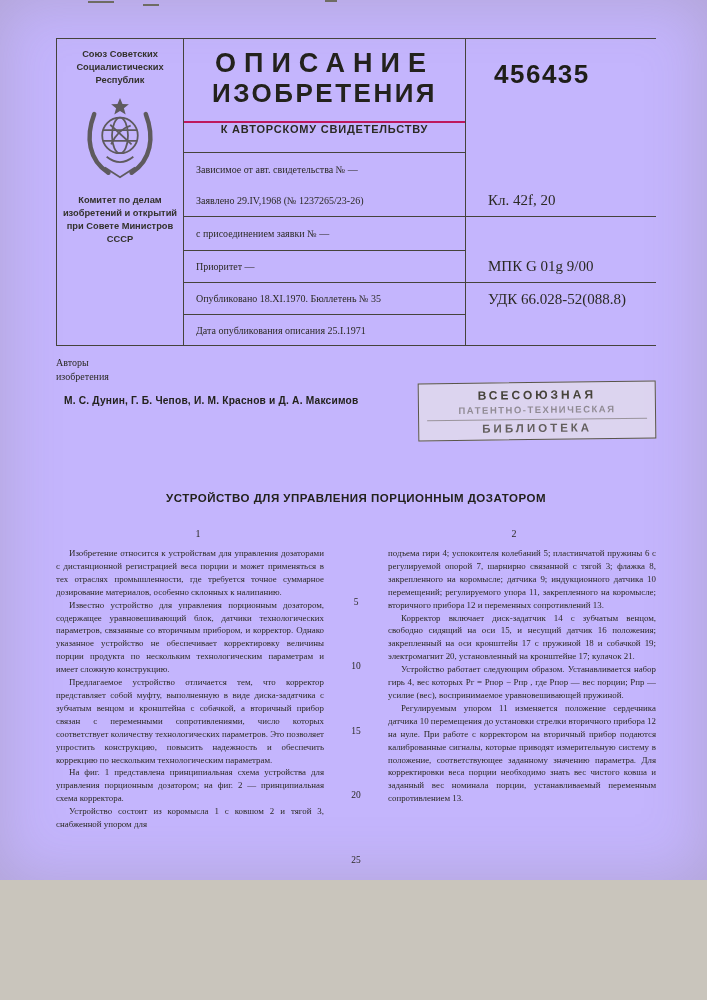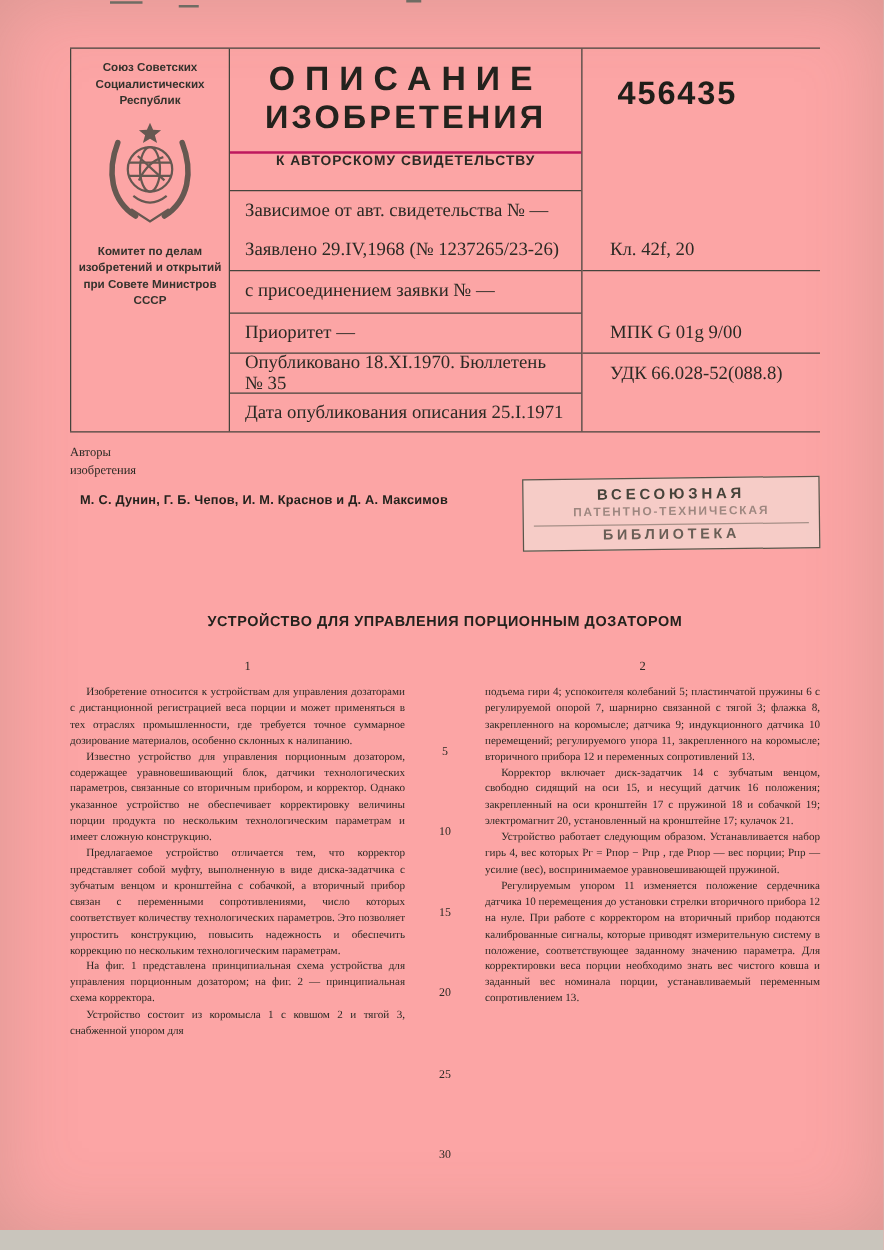--- a/index.html
+++ b/index.html
@@ -1,37 +1,37 @@
 <!DOCTYPE html>
 <html lang="ru"><head>
 <meta charset="utf-8">
 <style>
   html,body{margin:0;padding:0;background:#c9c5bc;}
-  .sheet{position:relative;width:707px;height:984px;background:#fca5a5;overflow:hidden;
+  .sheet{position:relative;width:707px;height:880px;background:#c4b5fd;overflow:hidden;
          font-family:"Liberation Serif",serif;color:#26251f;
          box-shadow:inset 0 0 60px rgba(120,110,90,.25);}
   .mark{position:absolute;background:#6f6c63;height:2px;}
   .m1{left:88px;top:1px;width:26px;}
   .m2{left:143px;top:4px;width:16px;}
   .m3{left:325px;top:0;width:12px;}
   .content{position:absolute;left:56px;top:38px;width:600px;}
 
   
   .header{display:flex;border-top:1.8px solid #45433c;border-bottom:1.6px solid #45433c;box-sizing:border-box;}
   .h-left{width:128px;border-left:1.4px solid #45433c;border-right:1.6px solid #45433c;box-sizing:border-box;
           display:flex;flex-direction:column;align-items:center;text-align:center;padding:9px 4px 6px;}
   .issuer div, .committee div{font:bold 9.3px "Liberation Sans",sans-serif;line-height:1.38;color:#33322c;}
   .emblem{margin:10px 0 8px;opacity:.85;}
   .h-mid{width:282px;border-right:1.6px solid #45433c;box-sizing:border-box;}
   .doc-title{height:84px;box-sizing:border-box;padding-top:9px;text-align:center;border-bottom:2px solid #be185d;}
   .w1{font:bold 27px "Liberation Sans",sans-serif;letter-spacing:8px;line-height:1.15;color:#23221d;}
   .w2{font:bold 26px "Liberation Sans",sans-serif;letter-spacing:2.5px;line-height:1.1;color:#23221d;}
   .subtitle{height:30px;line-height:30px;box-sizing:border-box;text-align:center;
             font:bold 11px "Liberation Sans",sans-serif;letter-spacing:.8px;border-bottom:1.2px solid #45433c;color:#2b2a24;}
-  .frow{height:32px;box-sizing:border-box;display:flex;align-items:center;padding:0 12px;font-size:15px;color:#2b2a24;}
+  .frow{height:32px;box-sizing:border-box;display:flex;align-items:center;padding:0 12px;font-size:10px;color:#2b2a24;}
   .frow.tall{height:34px;}
   .frow.last{height:30px;}
   .bb{border-bottom:1.2px solid #45433c;}
   .h-right{flex:1;box-sizing:border-box;}
   .patent-no{height:114px;box-sizing:border-box;padding:20px 0 0 28px;
              font:bold 26px "Liberation Sans",sans-serif;letter-spacing:1.5px;color:#1f1e19;}
   .rr{height:32px;box-sizing:border-box;display:flex;align-items:center;padding-left:22px;font-size:15px;color:#2b2a24;}
   .rr.sp34{height:34px;}
 
   

